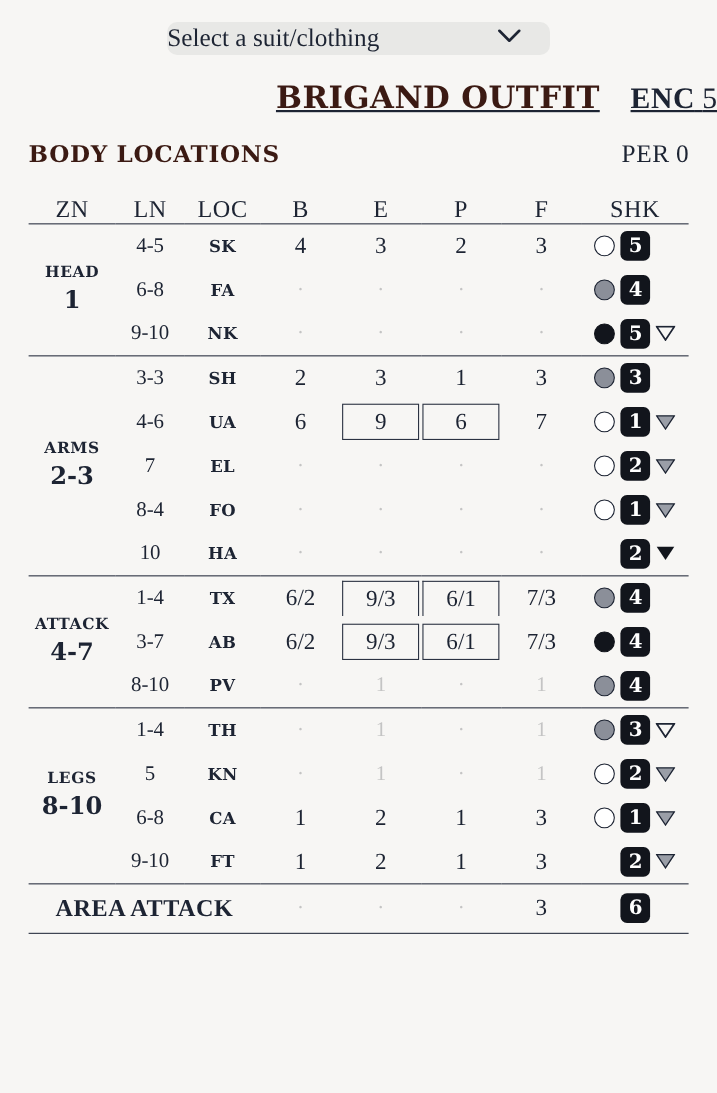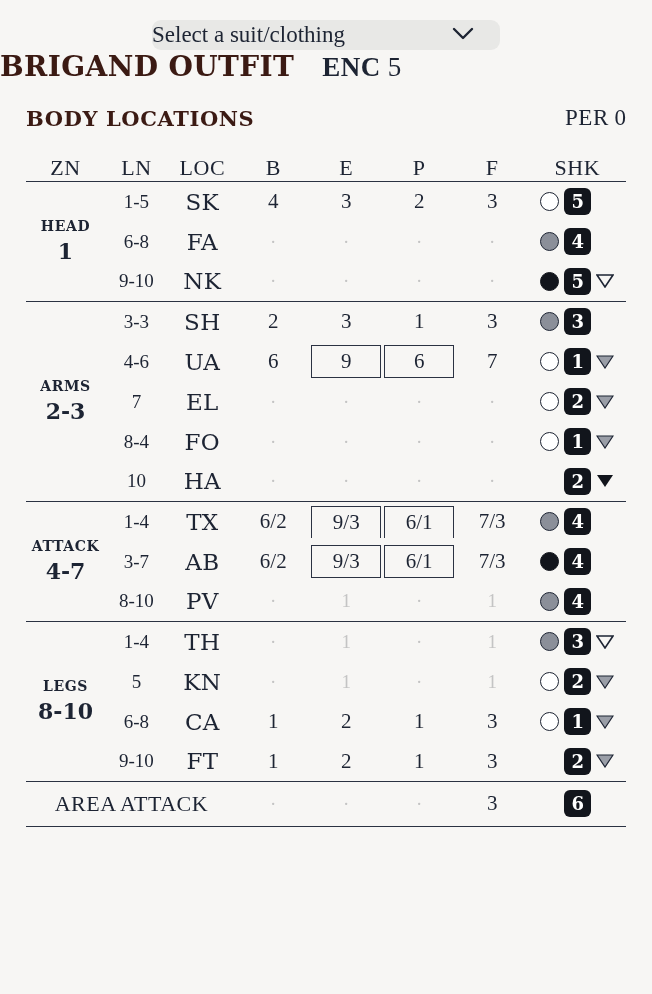--- a/index.html
+++ b/index.html
@@ -56,42 +56,44 @@
     right: 26px;
     top: 50%;
     transform: translateY(-50%);
     display: block;
   }
 
   
   .suit-row {
     display: flex;
     align-items: baseline;
-    justify-content: flex-start;
+    justify-content: flex-end;
     gap: 28px;
+    margin-top: 22px;
+    text-decoration: underline;
   }
   .suit-name {
     font-family: "DejaVu Serif", serif;
     font-weight: bold;
     font-size: 28px;
     color: #3b1a13;
     letter-spacing: 0.4px;
   }
   .enc {
     font-family: "Liberation Serif", serif;
     font-size: 27px;
     color: #1d2433;
   }
   .enc .enc-label { font-weight: bold; letter-spacing: 0.5px; }
   .enc .enc-val { font-weight: normal; }
 
   
   .bl-row {
     display: flex;
-    align-items: center;
+    align-items: flex-start;
     justify-content: space-between;
     margin: 22px 26px 0 26px;
   }
   .bl-title {
     font-family: "DejaVu Serif", serif;
     font-weight: bold;
     font-size: 21px;
     color: #3b1a13;
     letter-spacing: 0.6px;
   }
@@ -137,22 +139,22 @@
   td.zn .zn-range { display: block; font-size: 22px; margin-top: 2px; }
 
   td.ln {
     width: 62px;
     font-size: 19px;
     color: #1d2433;
   }
   td.loc {
     width: 68px;
     font-family: "DejaVu Serif", serif;
-    font-weight: normal;
-    font-size: 23px;
+    font-weight: bold;
+    font-size: 15px;
     color: #1d2433;
     letter-spacing: 0.3px;
   }
   td.val {
     width: 72px;
     font-size: 21px;
     color: #1d2433;
   }
   td.val.dim { color: #c4c4c4; font-size: 19px; }
   td.shk { width: 96px; }
@@ -203,20 +205,21 @@
   }
   .tri-wrap { width: 18px; height: 14px; flex: 0 0 auto; display: block; }
 
   
   tr.area > td { border-top: 1.5px solid #2b3242; height: 44px; }
   td.area-label {
     font-size: 22px;
     letter-spacing: 0.5px;
     color: #1d2433;
     text-align: center;
+    font-weight: bold;
   }
   .bottom-rule {
     width: 600px;
     margin: 0 26px;
     border-top: 1.5px solid #2b3242;
   }
 </style>
 </head>
 <body>
 
@@ -262,21 +265,21 @@
         <th>F</th>
         <th>SHK</th>
       </tr>
     </thead>
     <tbody id="armour-body">
         <tr>
           <td class="zn" rowspan="3">
             <span class="zn-name">HEAD</span>
             <span class="zn-range">1</span>
           </td>
-          <td class="ln">1-5</td>
+          <td class="ln">4-5</td>
           <td class="loc">SK</td>
           <td class="val">4</td>
           <td class="val">3</td>
           <td class="val">2</td>
           <td class="val">3</td>
           <td class="shk">
             <div class="shk-inner">
               <span class="dot"></span>
               <span class="badge">5</span>
               <span class="tri-wrap"></span>

